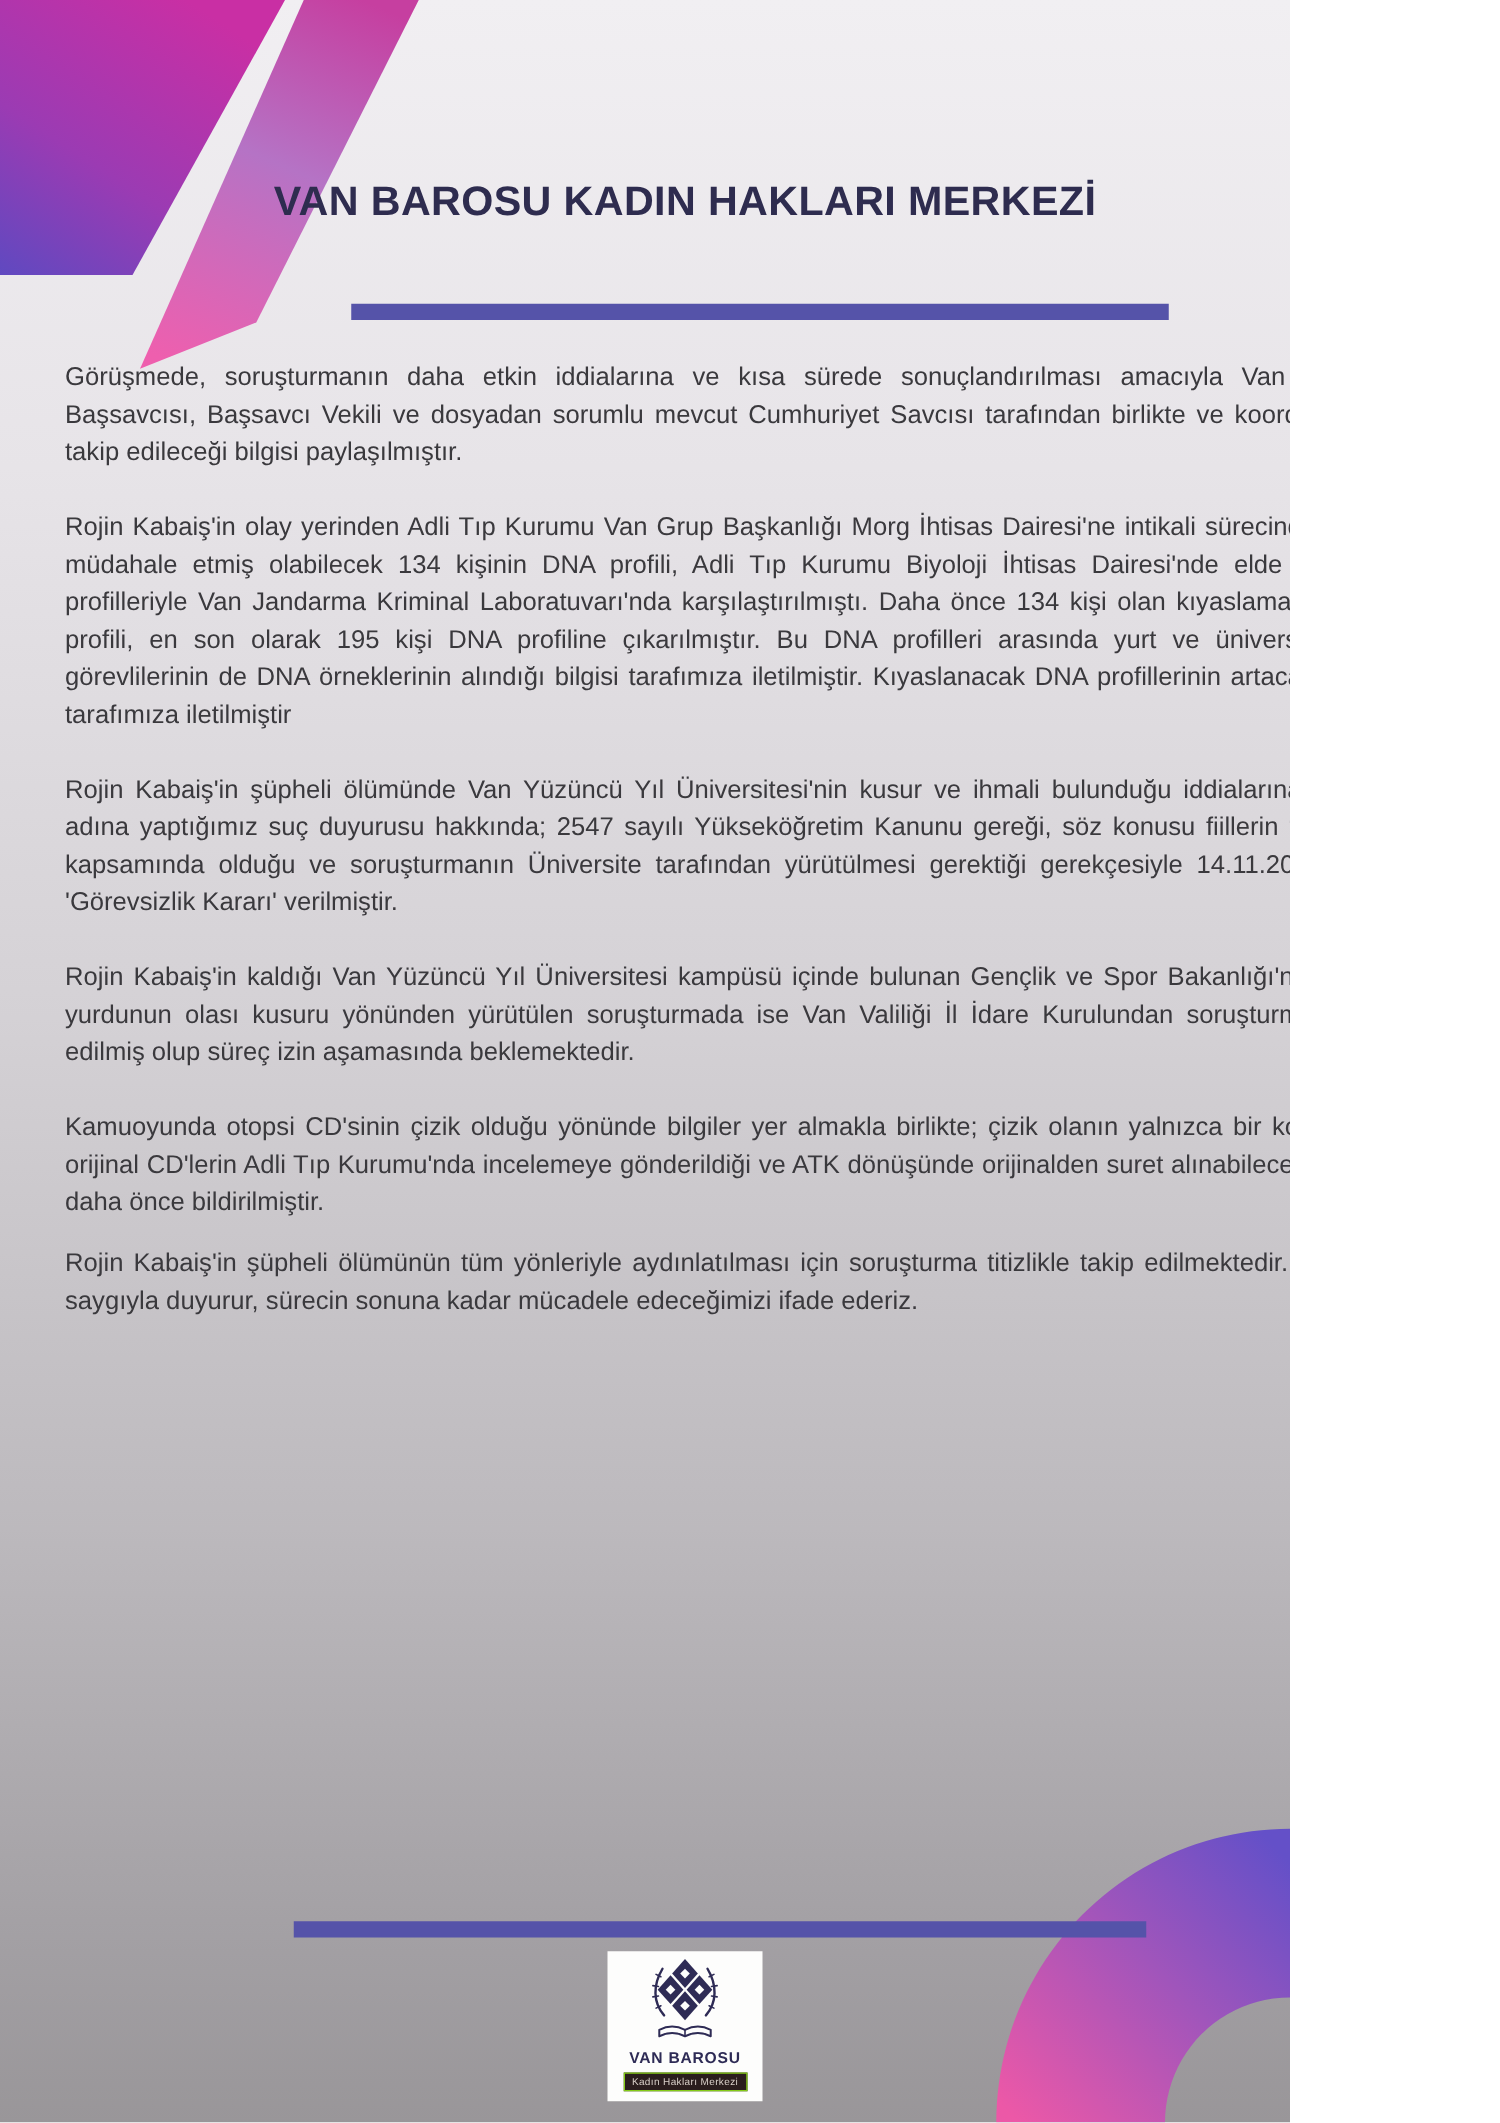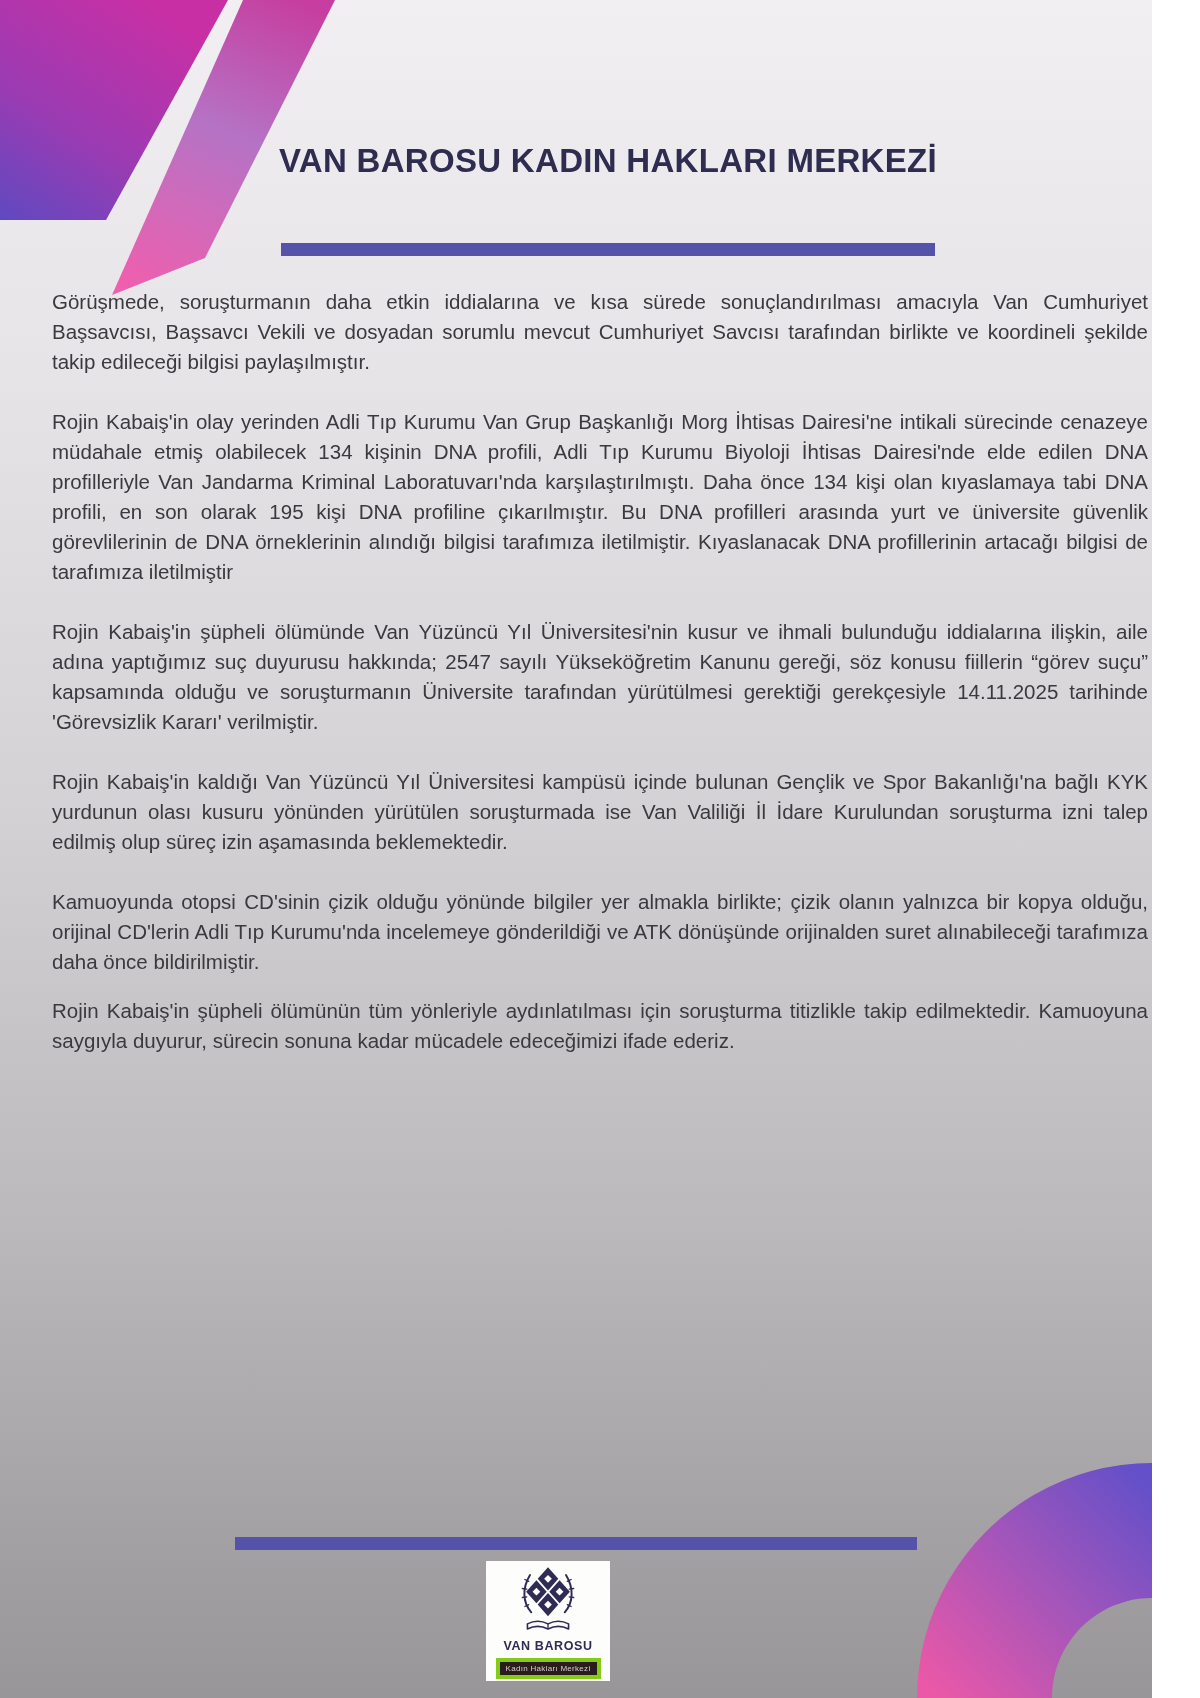--- a/index.html
+++ b/index.html
@@ -1,18 +1,18 @@
 <!DOCTYPE html>
 <html><head>
 <meta charset="utf-8">
 <style>
   html,body { margin:0; padding:0; }
   .page {
     position:relative;
-    width:1152px; height:1698px;
+    width:1032px; height:1698px;
     overflow:hidden;
     background: linear-gradient(180deg, #f1eff2 0%, #e7e4e8 22%, #d4d1d5 48%, #bcb9bd 72%, #a29fa3 92%, #999699 100%);
     font-family:"Liberation Sans", sans-serif;
   }
   .decor { position:absolute; pointer-events:none; }
   .decor.tl { top:0; left:0; }
   .decor.br { right:0; bottom:0; }
 
   .header {
     position:absolute; top:142px; left:0; width:100%;
@@ -53,21 +53,21 @@
     box-sizing:border-box; padding-top:5px;
   }
   .logo-org {
     margin-top:1px;
     font-size:12.5px; font-weight:700; letter-spacing:0.6px;
     color:#2e2b55;
   }
   .logo-badge {
     margin-top:5px;
     background:#2a1d1d; color:#d9d0c9;
-    border:4px solid #84cc16;
+    border:1px solid #84cc16;
     font-size:8px; letter-spacing:0.3px;
     padding:2px 6px;
     white-space:nowrap;
   }
 </style>
 </head>
 <body>
 
 <div class="page">
 

